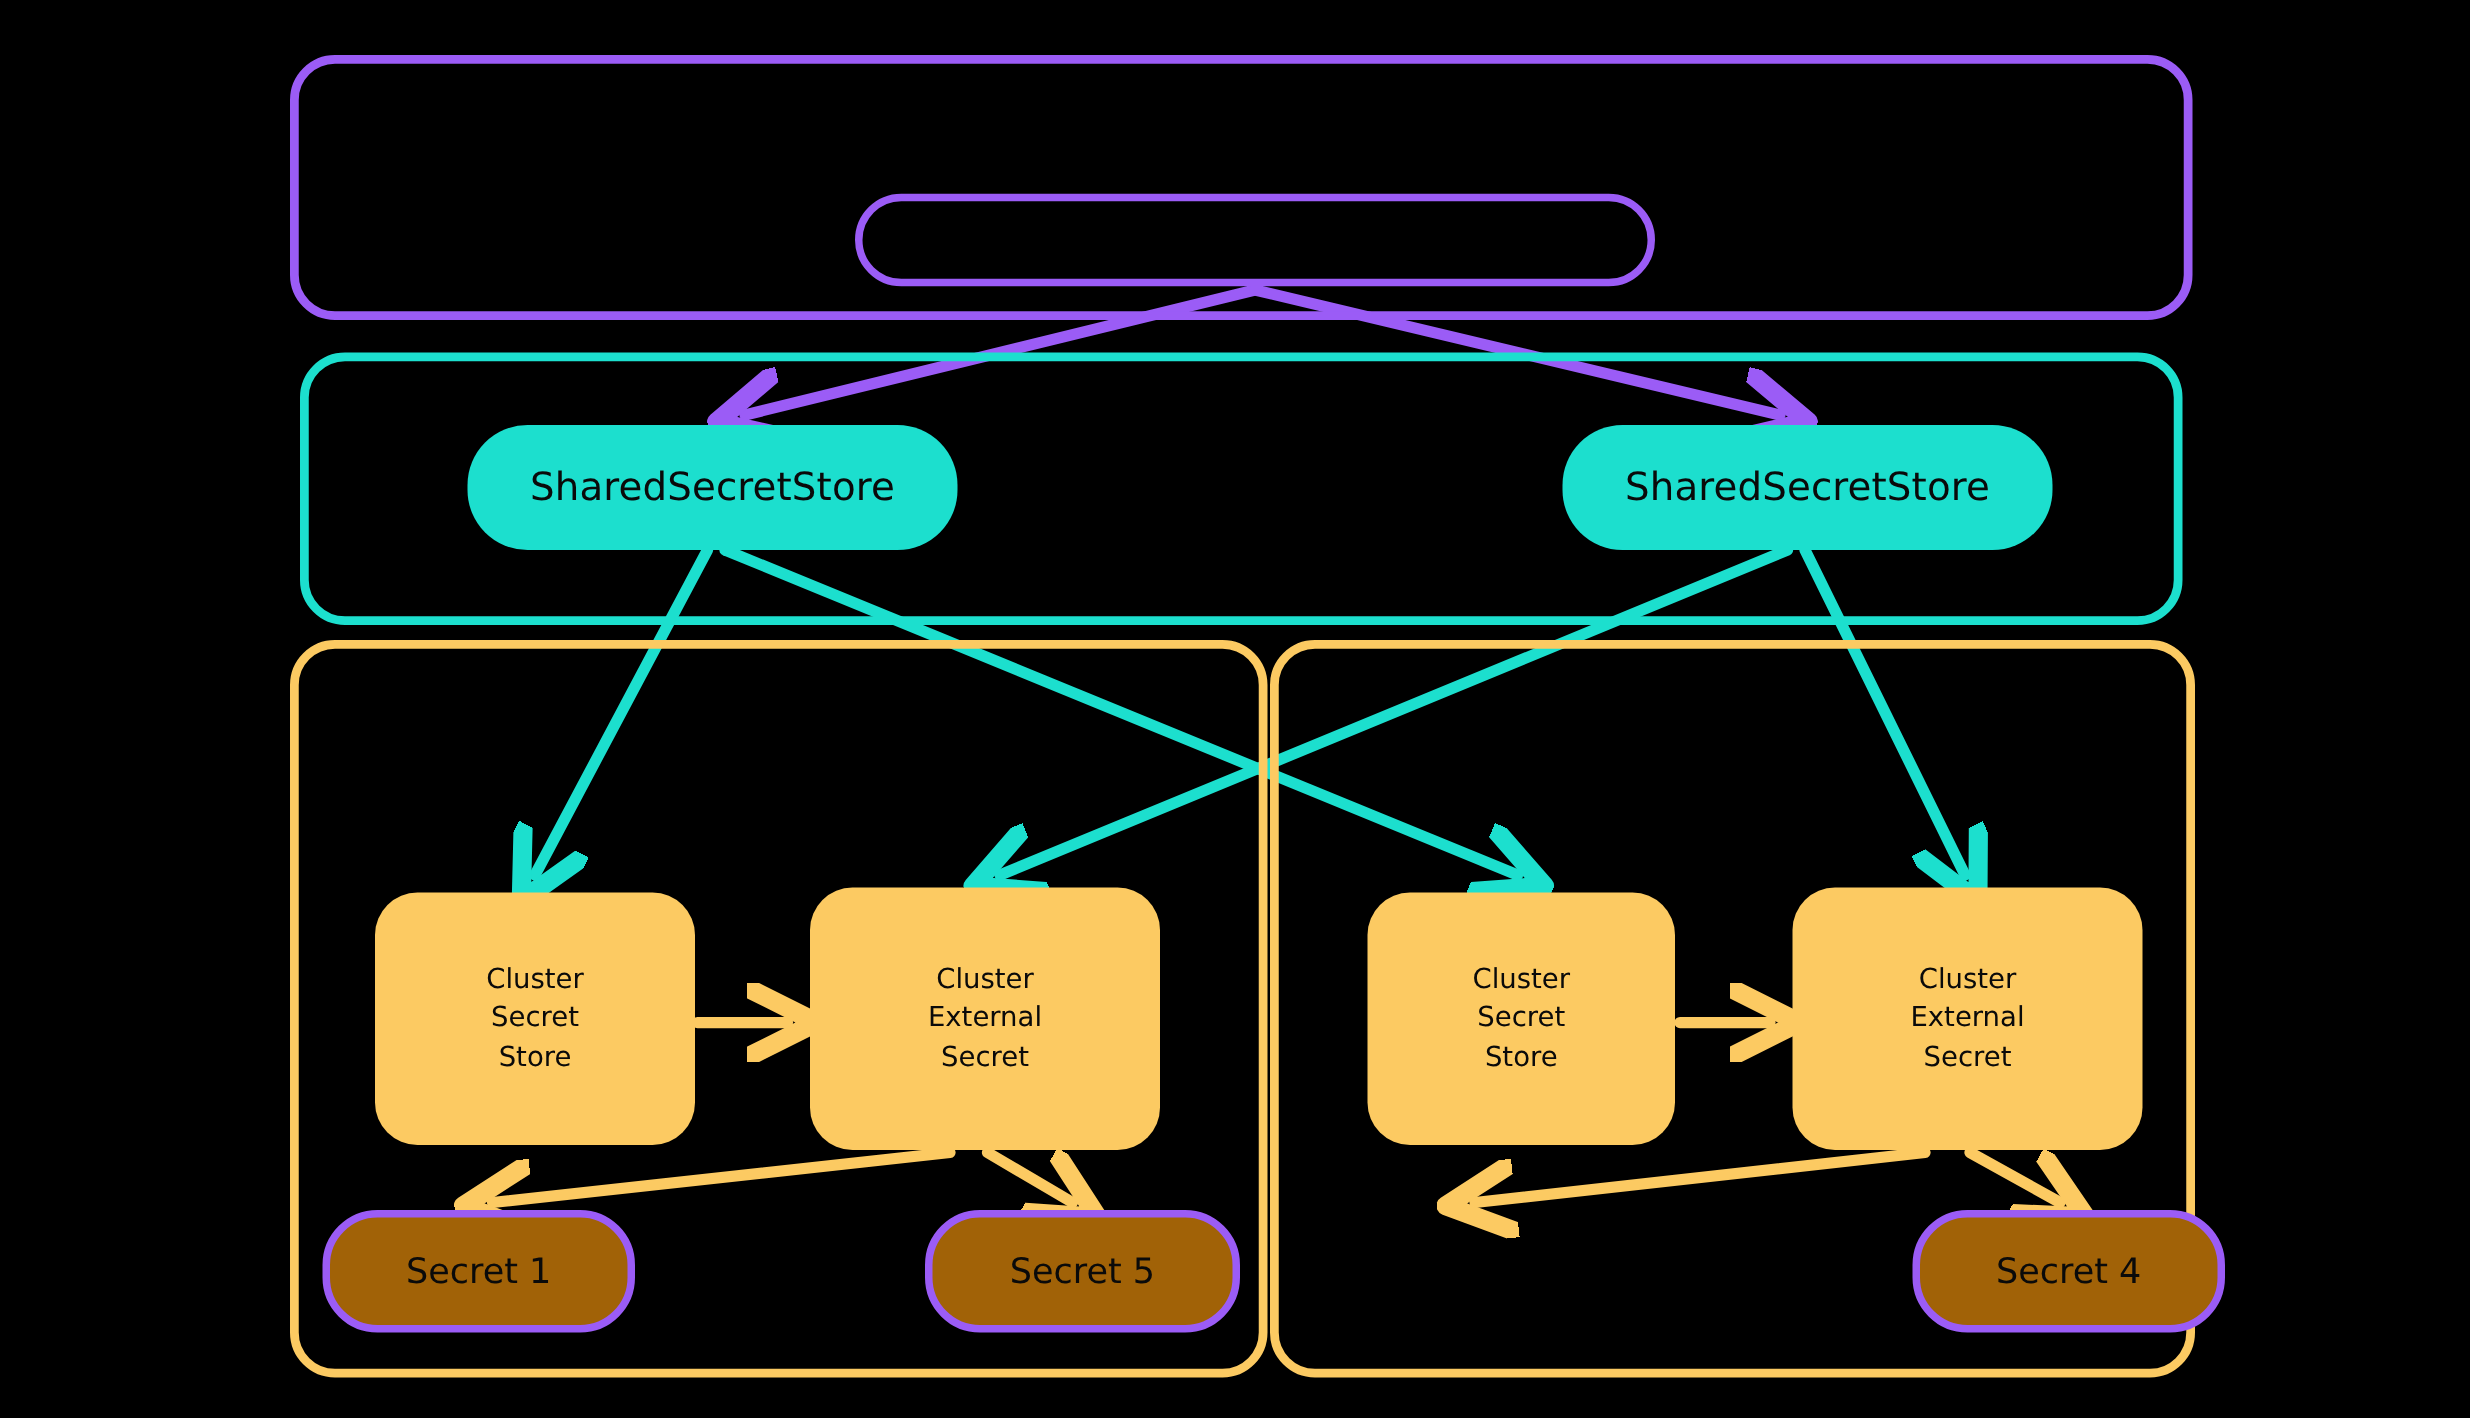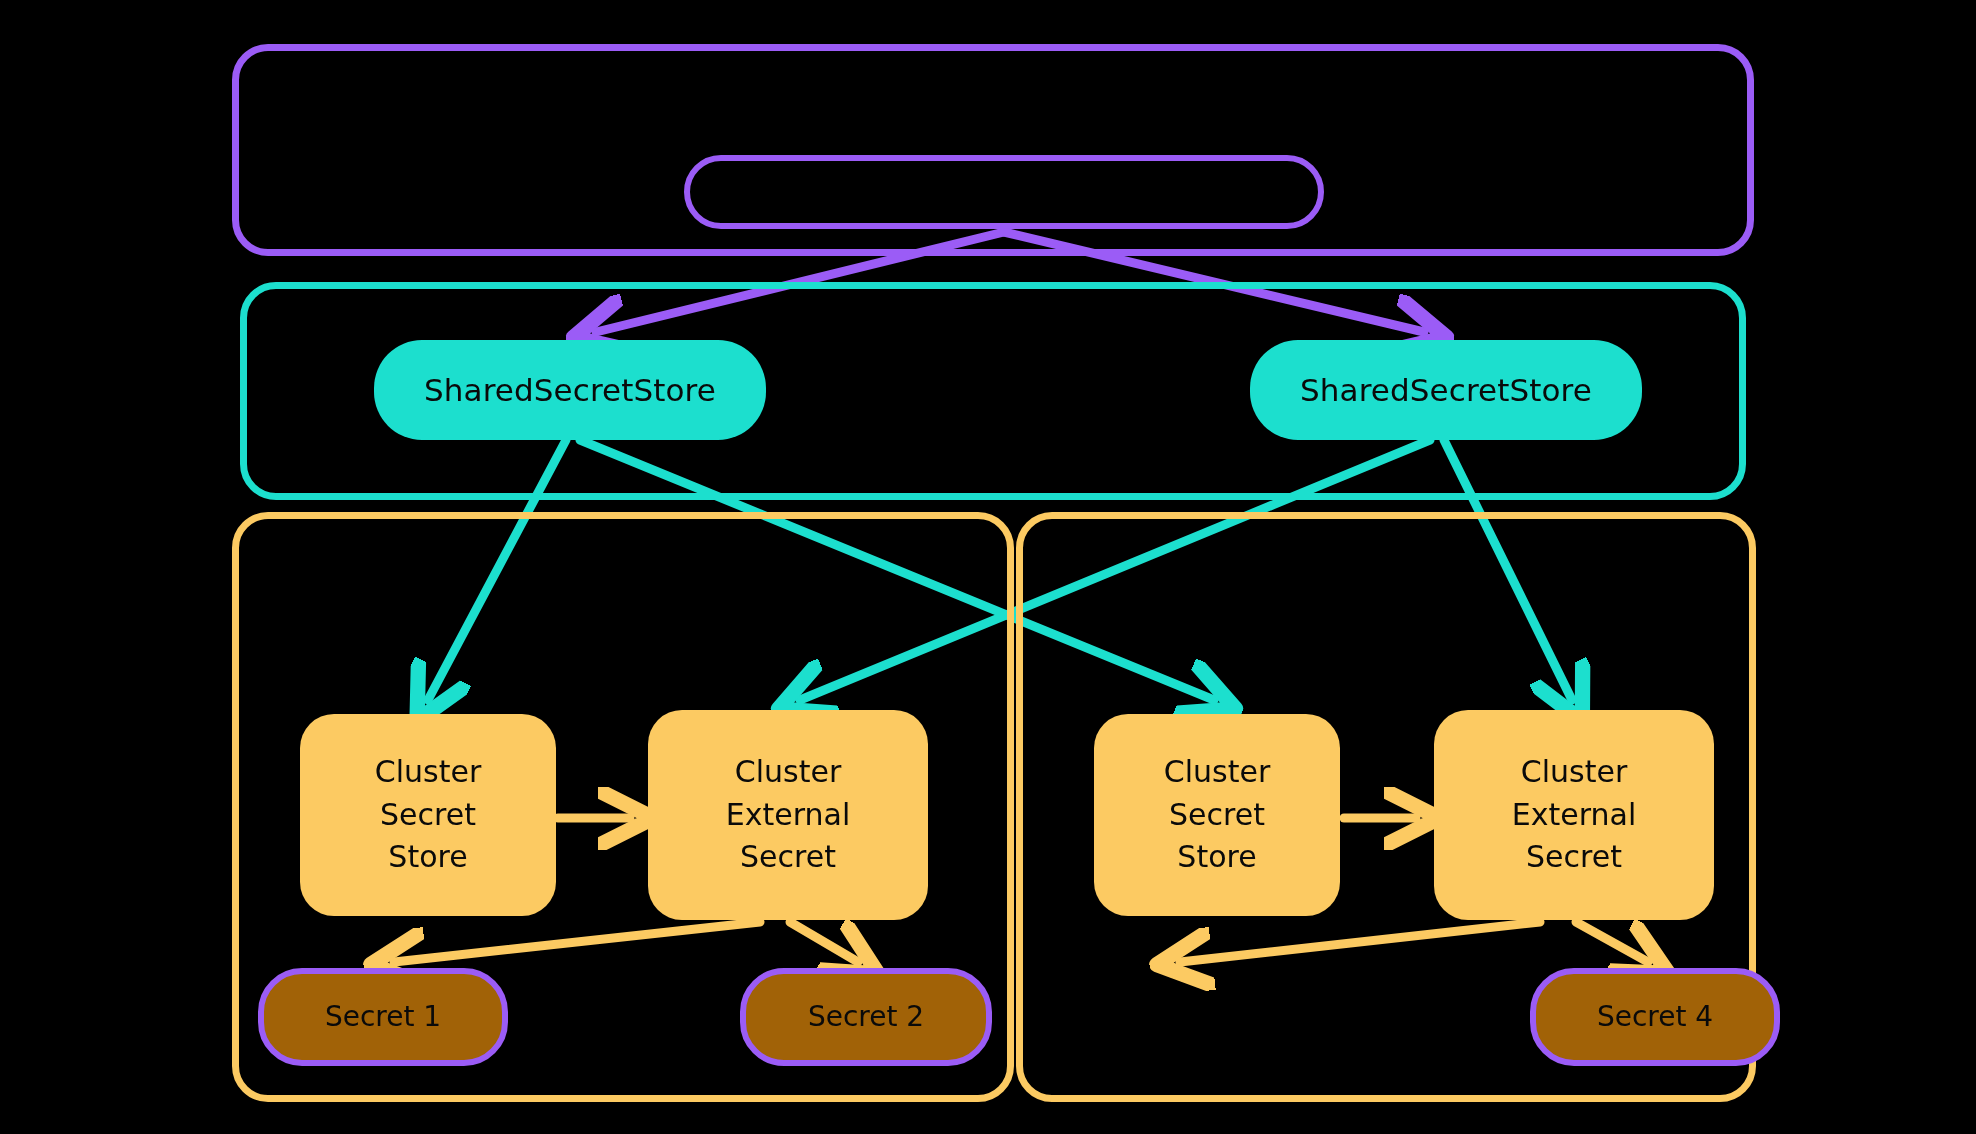--- a/index.html
+++ b/index.html
@@ -60,21 +60,21 @@
   }
   .node-teal {
     background: #1CDFCE;
     border-radius: 48px;
     font-size: 31px;
     letter-spacing: 0.1px;
   }
   .node-yellow {
     background: #FCCA62;
     border-radius: 34px;
-    font-size: 30px;
+    font-size: 22px;
     white-space: pre-line;
   }
   .node-secret {
     background: #a16207;
     border: 6px solid #9B5CF6;
     border-radius: 44px;
     font-size: 28px;
   }
 
   
@@ -173,18 +173,18 @@
   <div class="node node-yellow p-css-b">Cluster
 Secret
 Store</div>
 
   <div class="node node-yellow p-ces-b">Cluster
 External
 Secret</div>
 
   <div class="node node-secret p-secret-1">Secret 1</div>
 
-  <div class="node node-secret p-secret-2">Secret 2</div>
+  <div class="node node-secret p-secret-2">Secret 5</div>
 
 
   <div class="node node-secret p-secret-4">Secret 4</div>
 
 </div>
 
 </body></html>

